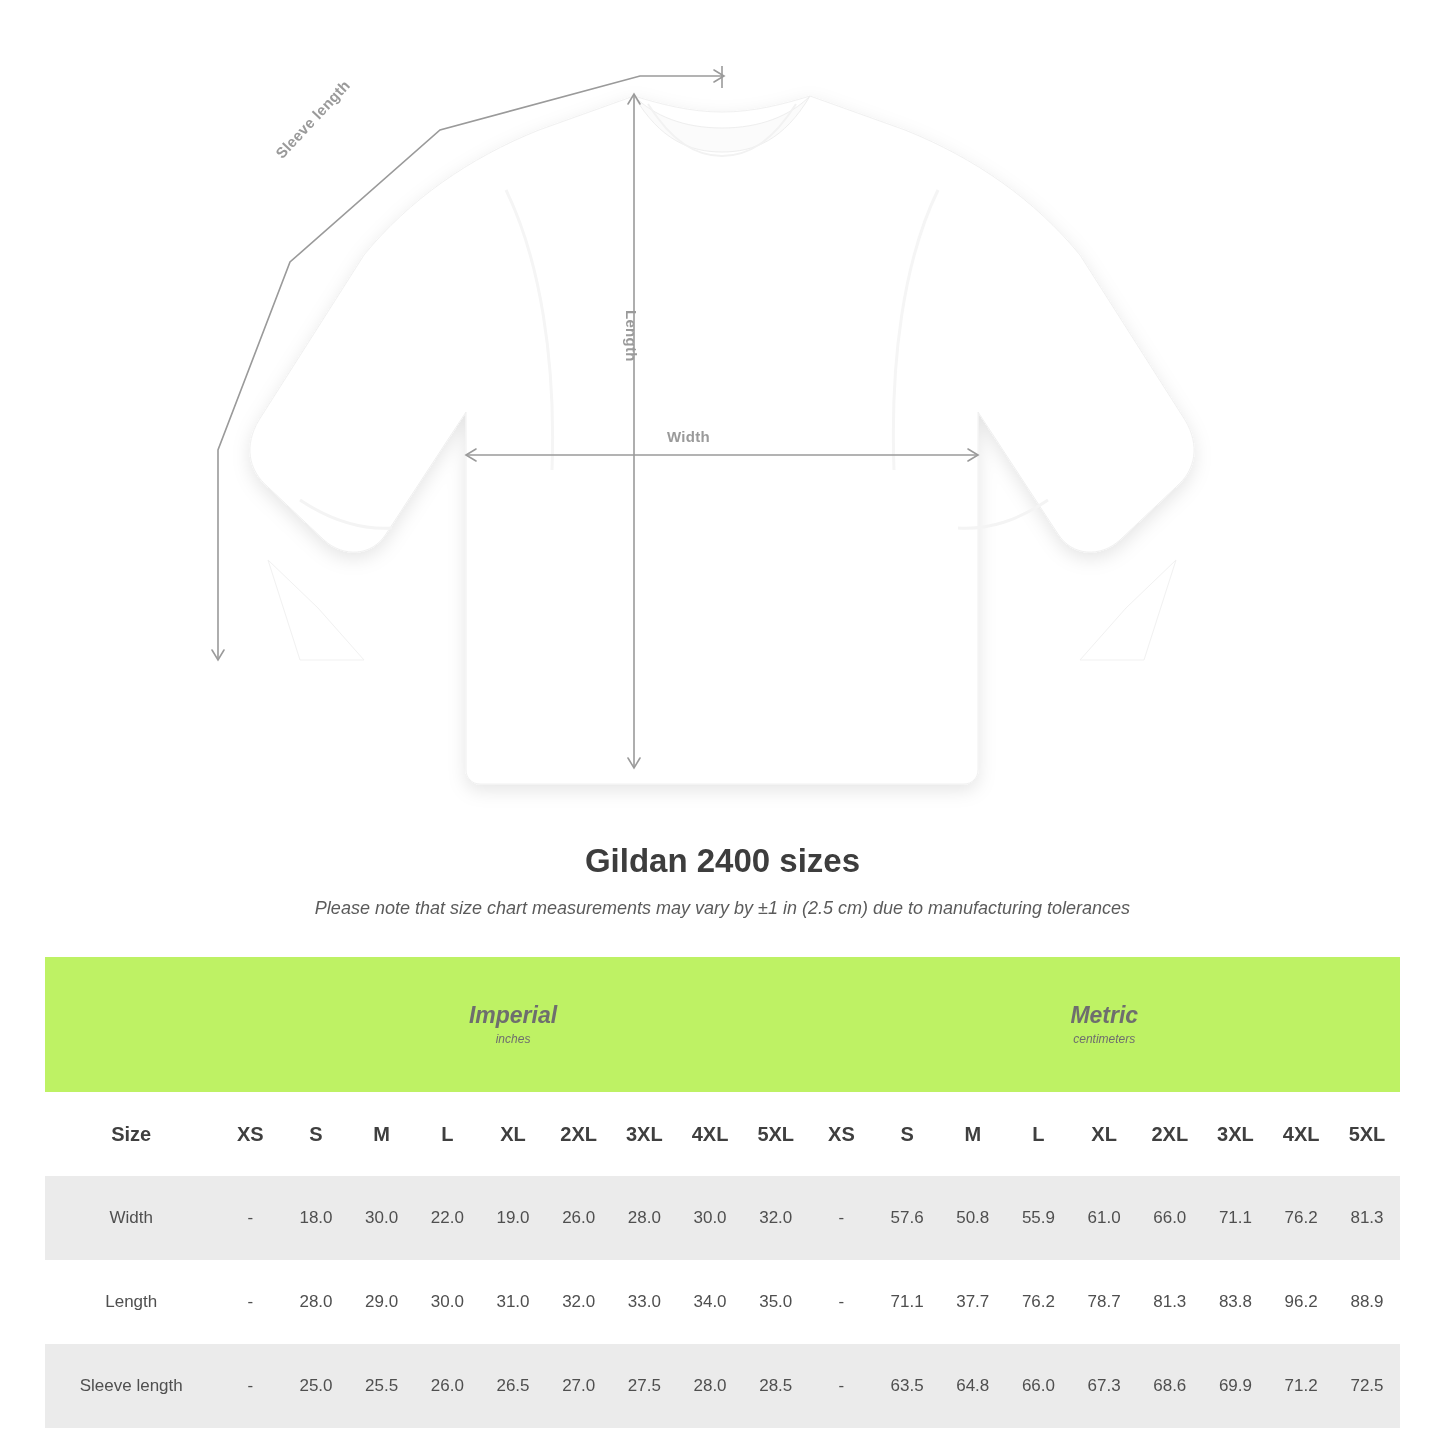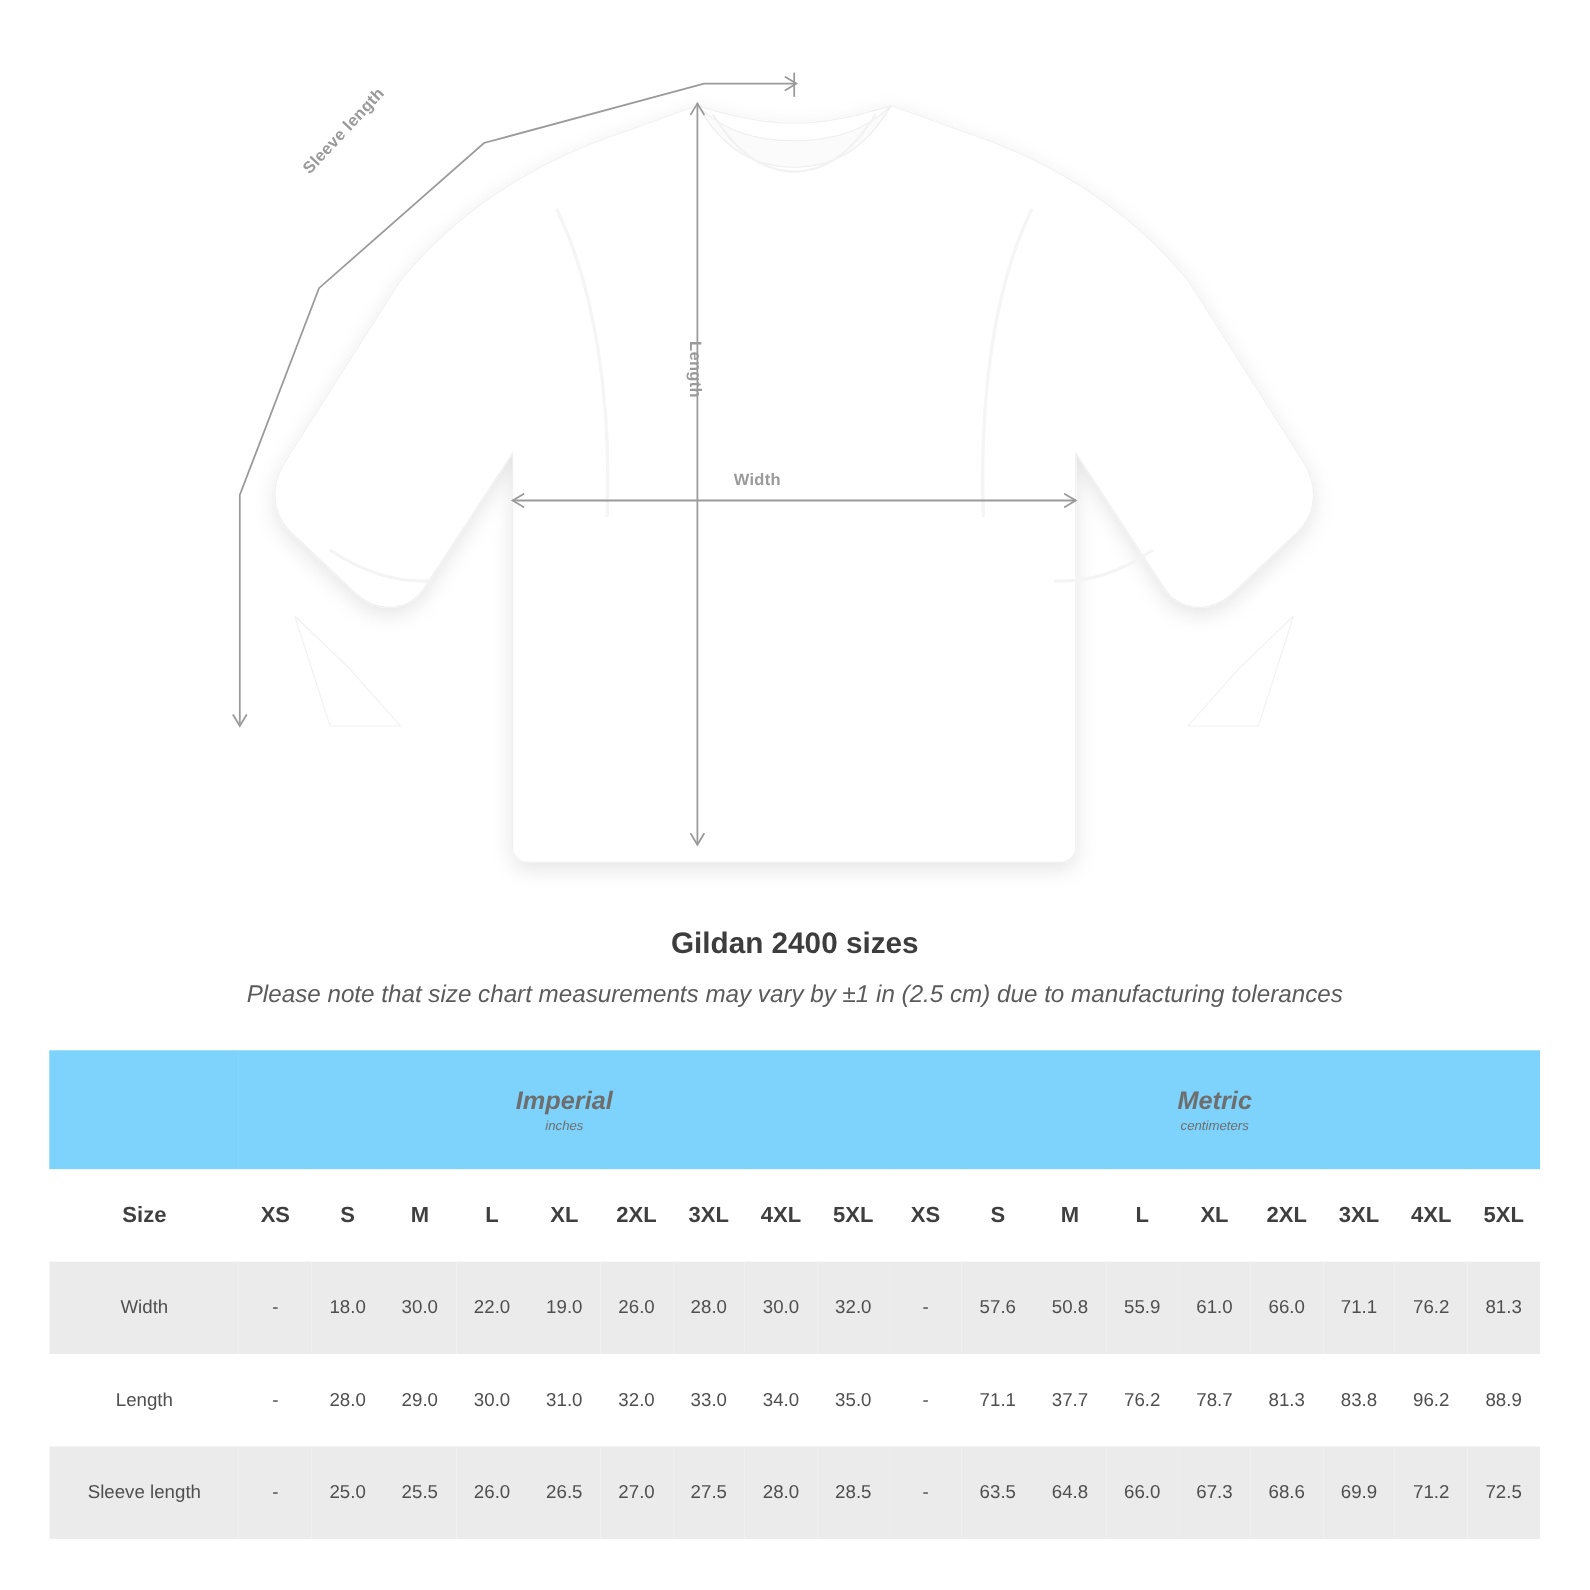--- a/index.html
+++ b/index.html
@@ -55,28 +55,28 @@
   }
   .lbl-width {
     left: 667px;
     top: 428px;
     white-space: nowrap;
   }
 
   
   .chart-title {
     text-align: center;
-    font-size: 27px;
+    font-size: 33px;
     font-weight: bold;
     color: #3d3d3d;
     margin: 12px 0 0 0;
   }
   .chart-note {
     text-align: center;
-    font-size: 22px;
+    font-size: 18px;
     font-style: italic;
     color: #5b5b5b;
     margin-top: 18px;
   }
 
   
   .table-wrap {
     margin: 38px 45px 0 45px;
   }
   table.sizes {
@@ -87,22 +87,22 @@
   table.sizes td, table.sizes th {
     text-align: center;
     font-size: 17px;
     color: #4f4f4f;
     font-weight: normal;
     padding: 0;
     height: 84px;
     vertical-align: middle;
   }
   .unit-head {
-    background: #7dd3fc;
-    height: 108px;
+    background: #bef264;
+    height: 135px;
   }
   .unit-name {
     font-size: 23px;
     font-style: italic;
     font-weight: bold;
     color: #6e6e6e;
     line-height: 1.25;
   }
   .unit-sub {
     font-size: 12px;

